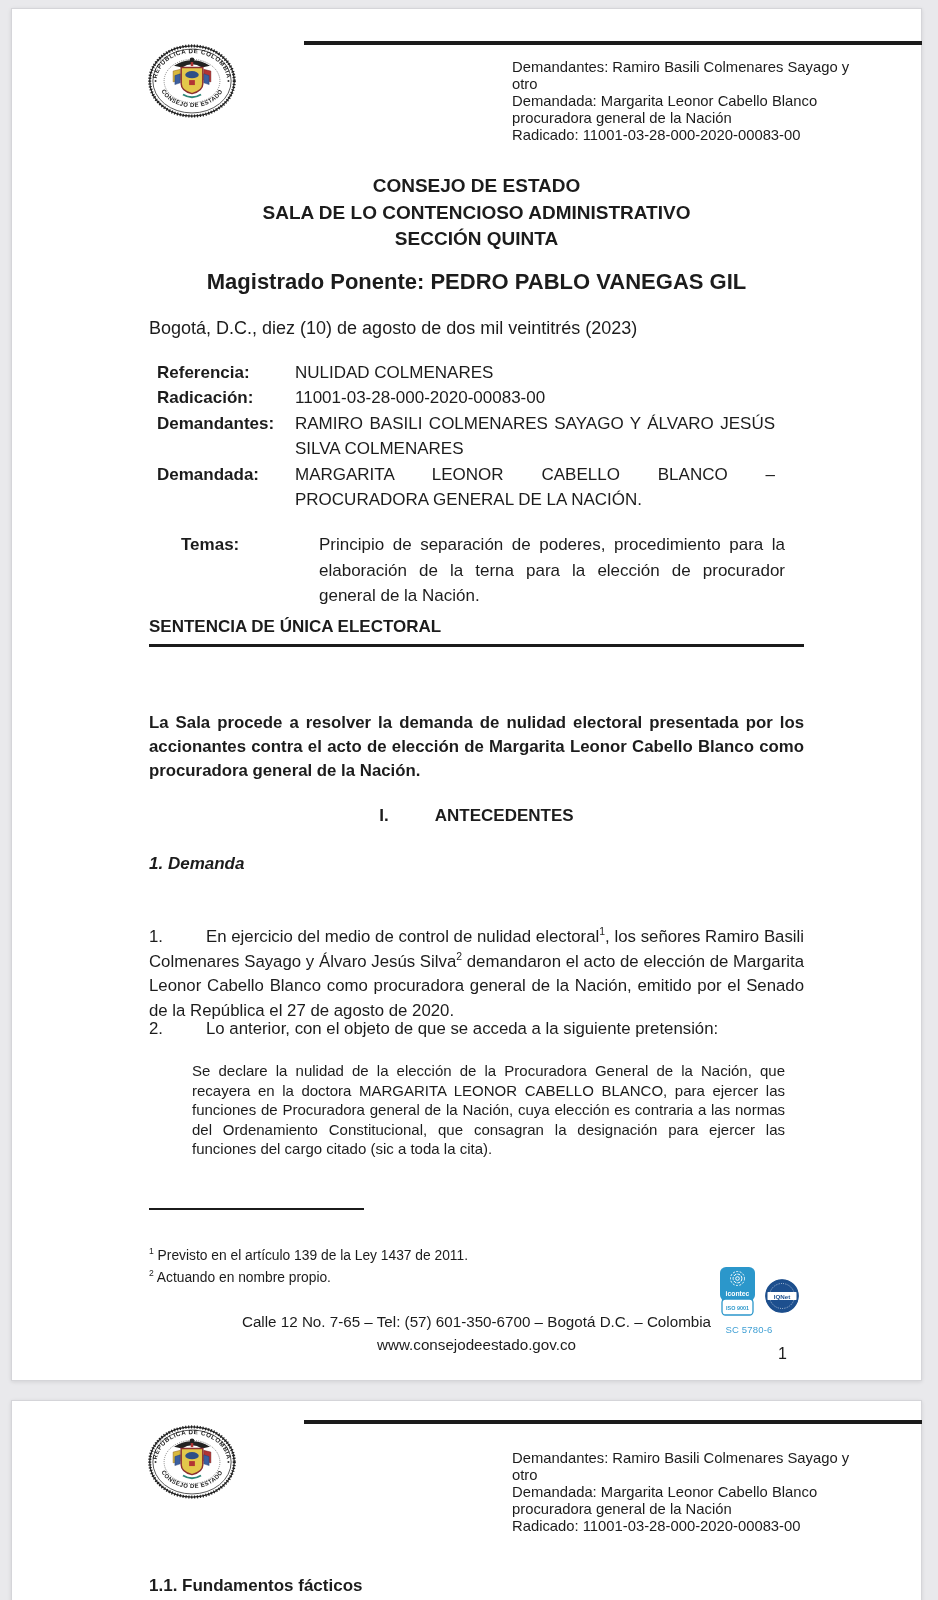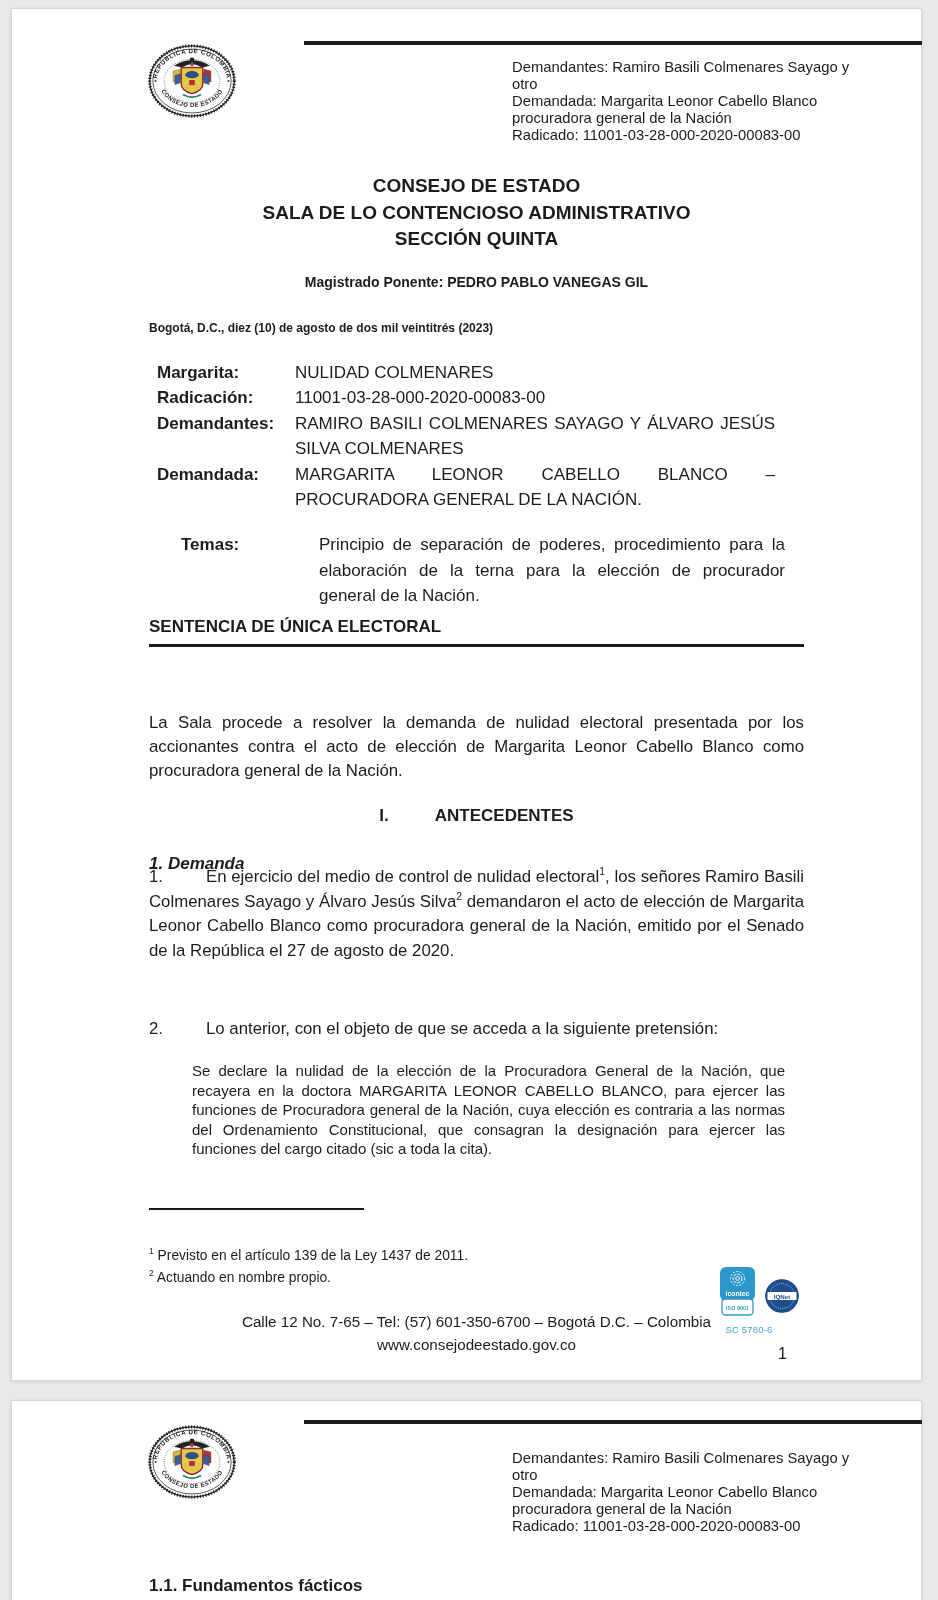--- a/index.html
+++ b/index.html
@@ -22,22 +22,22 @@
   .abs { position:absolute; }
   .topline { height:4px; background:#1b1b1b; }
   .seal { width:90px; height:76px; }
 
   .hdr-small { font-size:14.8px; line-height:17.1px; width:360px; }
   .hdr-small div { white-space:nowrap; }
 
   .center { text-align:center; }
 
   .title-block { width:655px; font-size:19px; font-weight:bold; line-height:26.5px; }
-  .magistrado  { width:655px; font-size:14px; font-weight:bold; line-height:20px;text-align:center; }
-  .citydate    { width:655px; font-size:12px; line-height:20px;font-weight:bold; }
+  .magistrado  { width:655px; font-size:22px; font-weight:bold; line-height:20px;text-align:center; }
+  .citydate    { width:655px; font-size:18px; line-height:20px; }
 
   .reftable { width:628px; font-size:17px; }
   .refrow { display:flex; line-height:25.4px; }
   .refrow .rlabel { width:138px; font-weight:bold; flex:none; }
   .refrow .rvalue { width:480px; text-align:justify; }
   .refrow.gap { margin-top:20px;margin-left:24px; }
 
   .section-h { font-size:17px; font-weight:bold; line-height:20px; width:655px; }
   .h-rule  { height:3px; background:#1b1b1b; }
   .para { width:655px; font-size:16.8px; text-align:justify; }
@@ -109,21 +109,21 @@
     <div>SALA DE LO CONTENCIOSO ADMINISTRATIVO</div>
     <div>SECCIÓN QUINTA</div>
   </div>
 
   <div class="abs magistrado center" style="left:137px; top:263px;">Magistrado Ponente: PEDRO PABLO VANEGAS GIL</div>
 
   <div class="abs citydate" style="left:137px; top:309px;">Bogotá, D.C., diez (10) de agosto de dos mil veintitrés (2023)</div>
 
   <div class="abs reftable" style="left:145px; top:351px;">
     <div class="refrow">
-      <div class="rlabel">Margarita:</div>
+      <div class="rlabel">Referencia:</div>
       <div class="rvalue">NULIDAD COLMENARES</div>
     </div>
     <div class="refrow">
       <div class="rlabel">Radicación:</div>
       <div class="rvalue">11001-03-28-000-2020-00083-00</div>
     </div>
     <div class="refrow">
       <div class="rlabel">Demandantes:</div>
       <div class="rvalue">RAMIRO BASILI COLMENARES SAYAGO Y ÁLVARO JESÚS SILVA COLMENARES</div>
     </div>
@@ -134,29 +134,29 @@
     <div class="refrow gap">
       <div class="rlabel">Temas:</div>
       <div class="rvalue">Principio de separación de poderes, procedimiento para la elaboración de la terna para la elección de procurador general de la Nación.</div>
     </div>
   </div>
 
   <div class="abs section-h" style="left:137px; top:608px;">SENTENCIA DE ÚNICA ELECTORAL</div>
   <div class="abs h-rule" style="left:137px; top:635px; width:655px;"></div>
 
 
-  <div class="abs para para-o" style="left:137px; top:702px;">La Sala procede a resolver la demanda de nulidad electoral presentada por los accionantes contra el acto de elección de Margarita Leonor Cabello Blanco como procuradora general de la Nación.</div>
+  <div class="abs para para-o" style="left:137px; top:702px;font-weight:bold;">La Sala procede a resolver la demanda de nulidad electoral presentada por los accionantes contra el acto de elección de Margarita Leonor Cabello Blanco como procuradora general de la Nación.</div>
 
   <div class="abs section-h center" style="left:137px; top:797px;">
     <span class="ant-num">I.</span><span>ANTECEDENTES</span>
   </div>
 
   <div class="abs section-h" style="left:137px; top:845px;font-style:italic;">1. Demanda</div>
 
-  <div class="abs para para-n" style="left:137px; top:856px;">
+  <div class="abs para para-n" style="left:137px; top:916px;">
     <span class="pnum">1.</span><span>En ejercicio del medio de control de nulidad electoral</span><sup class="fnref">1</sup><span>, los señores Ramiro Basili Colmenares Sayago y Álvaro Jesús Silva</span><sup class="fnref">2</sup><span> demandaron el acto de elección de Margarita Leonor Cabello Blanco como procuradora general de la Nación, emitido por el Senado de la República el 27 de agosto de 2020.</span>
   </div>
 
   <div class="abs para para-n" style="left:137px; top:1008px;">
     <span class="pnum">2.</span><span>Lo anterior, con el objeto de que se acceda a la siguiente pretensión:</span>
   </div>
 
   <div class="abs quote" style="left:180px; top:1052px;">Se declare la nulidad de la elección de la Procuradora General de la Nación, que recayera en la doctora MARGARITA LEONOR CABELLO BLANCO, para ejercer las funciones de Procuradora general de la Nación, cuya elección es contraria a las normas del Ordenamiento Constitucional, que consagran la designación para ejercer las funciones del cargo citado (sic a toda la cita).</div>
 
   <div class="abs fn-rule" style="left:137px; top:1199px;"></div>

